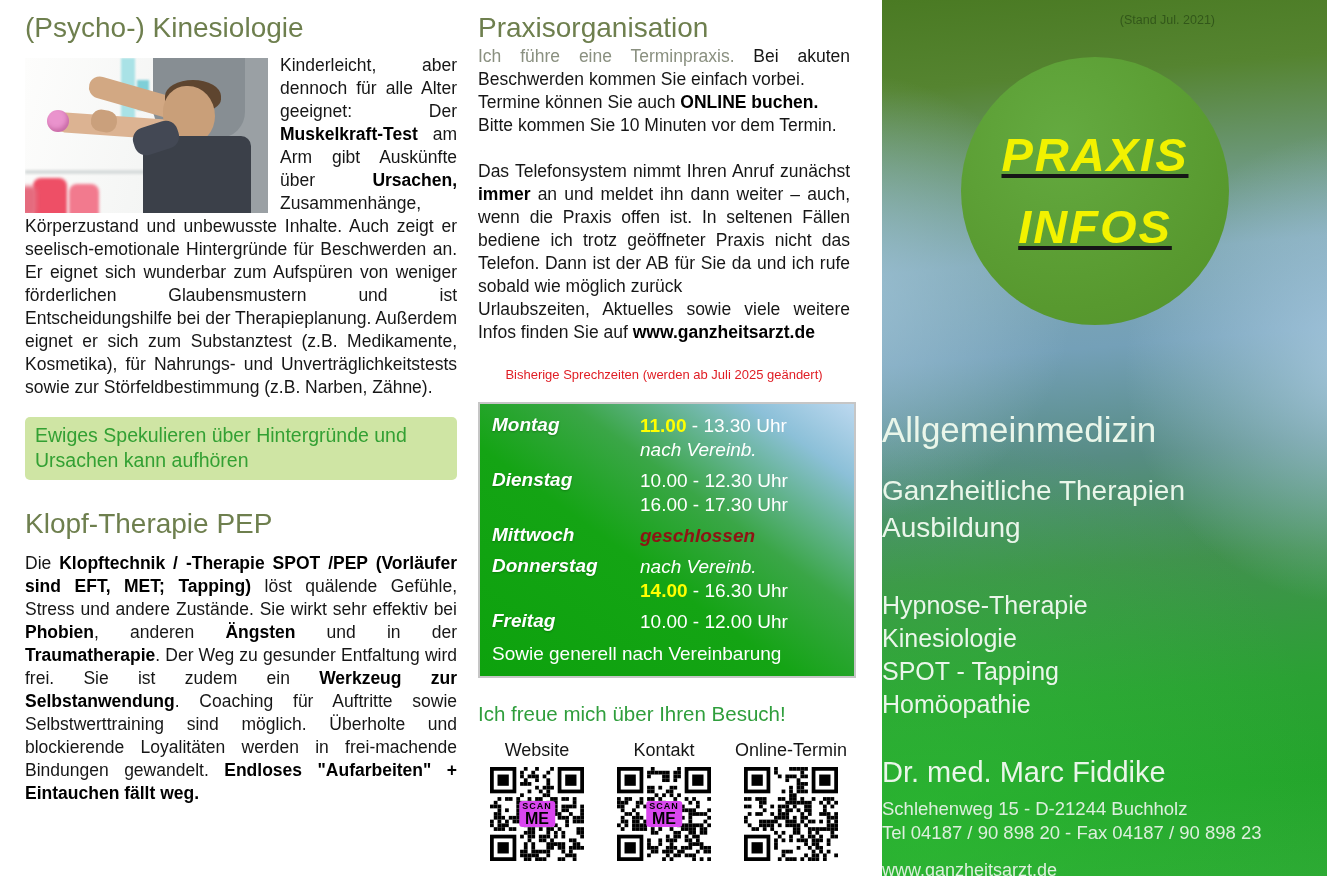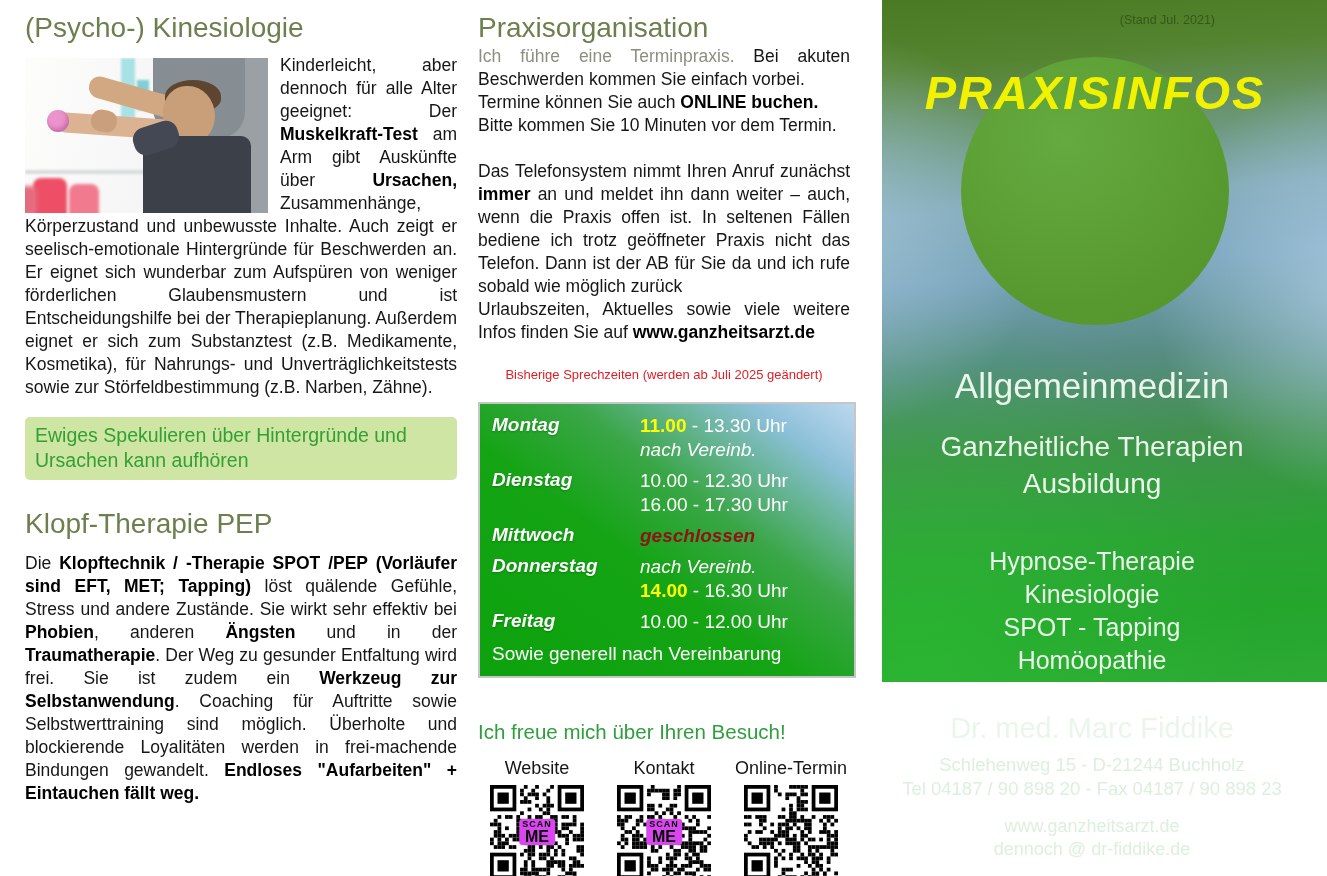--- a/index.html
+++ b/index.html
@@ -2,21 +2,21 @@
 <html><head>
 <meta charset="utf-8">
 <style>
   html,body{margin:0;padding:0;background:#fff;}
   .page{position:relative;width:1327px;height:876px;background:#fff;overflow:hidden;
         font-family:"Liberation Sans","DejaVu Sans",sans-serif;color:#161616;}
 
   
   .col-left{position:absolute;left:25px;top:0;width:432px;}
   .col-mid{position:absolute;left:478px;top:0;width:372px;}
-  .col-right{position:absolute;left:882px;top:0;width:445px;height:682px;box-sizing:border-box;
+  .col-right{position:absolute;left:882px;top:0;width:445px;height:876px;box-sizing:border-box;
              background:
                radial-gradient(circle at 108% 42%, rgba(173,205,228,.85) 0%, rgba(173,205,228,0) 34%),
                radial-gradient(circle at -8% 34%, rgba(160,195,215,.8) 0%, rgba(160,195,215,0) 30%),
                radial-gradient(circle at 8% 95%, rgba(46,190,52,.55) 0%, rgba(46,190,52,0) 45%),
                linear-gradient(175deg,#4a7a23 0%,#558430 10%,#7ea7b4 30%,#74a0b8 40%,#578c84 52%,#41914e 64%,#2ba134 78%,#24a52c 89%,#2daa34 100%);}
 
   .sec-heading{font-size:28px;line-height:32px;color:#6e7f4e;font-weight:400;margin:0;}
 
   .body-txt{font-size:17.5px;line-height:23px;text-align:justify;color:#161616;}
   .seg-b{font-weight:bold;color:#000;}
@@ -62,39 +62,39 @@
 
   .sched{margin-top:15px;width:378px;box-sizing:border-box;border:2px solid #c6c6c6;
          background:linear-gradient(to top right,#0da20d 0%,#14a414 42%,#3aa647 62%,#8cc0d8 86%,#bcd8ef 100%);
          color:#fff;padding:10px 12px 10px 12px;font-size:19px;}
   .sch-row{display:flex;margin-bottom:7px;}
   .sch-day{width:148px;font-weight:bold;font-style:italic;text-shadow:0 1px 2px rgba(0,60,0,.35);}
   .sch-times{flex:1;}
   .sch-times div{line-height:24px;}
   .sch-foot{margin-top:8px;line-height:24px;}
 
-  .greet{margin-top:42px;color:#2f9e3c;font-size:20.5px;}
+  .greet{margin-top:24px;color:#2f9e3c;font-size:20.5px;}
 
   .qr-row{margin-top:14px;display:flex;justify-content:space-between;width:372px;}
   .qr-item{width:118px;text-align:center;}
   .qr-label{font-size:18px;color:#161616;margin-bottom:6px;}
   .qr-box{position:relative;width:94px;height:94px;margin:0 auto;background:#fff;}
   .qr-box svg{display:block;width:94px;height:94px;}
   .scan-badge{position:absolute;left:50%;top:50%;transform:translate(-50%,-50%);background:#d946ef;
               padding:1px 3px 0 3px;border-radius:3px;line-height:1;}
   .scan-badge .s1{display:block;font-size:9px;font-weight:bold;letter-spacing:1px;color:#000;}
   .scan-badge .s2{display:block;font-size:16px;font-weight:bold;color:#000;}
 
   
   .stand-note{position:absolute;top:13px;right:112px;font-size:12.5px;color:rgba(25,52,12,.55);}
   .circle{position:absolute;left:79px;top:57px;width:268px;height:268px;border-radius:50%;
           background:radial-gradient(circle at 38% 30%,#64aa40 0%,#58992f 68%,#52922b 100%);
-          display:flex;align-items:flex-start;justify-content:center;}
+          display:flex;flex-direction:column;align-items:center;justify-content:center;text-decoration:underline;}
   .circle .ln{font-size:47px;font-weight:bold;font-style:italic;color:#f2f200;letter-spacing:2px;line-height:72px;}
-  .r-text{position:absolute;left:0;width:420px;text-align:center;color:#eaf6ea;}
+  .r-text{position:absolute;left:0;width:420px;text-align:left;color:#eaf6ea;margin-top:44px;}
   .r-allg{top:366px;font-size:35px;}
   .r-ther{top:428px;font-size:28px;line-height:37px;}
   .r-serv{top:545px;font-size:25px;line-height:33px;}
   .r-doc{top:712px;font-size:29px;}
   .r-addr{top:753px;font-size:18.5px;line-height:24px;color:#ddefdd;}
   .r-links{top:815px;font-size:18px;line-height:23px;color:#ddefdd;}
 </style>
 </head>
 <body>
 

